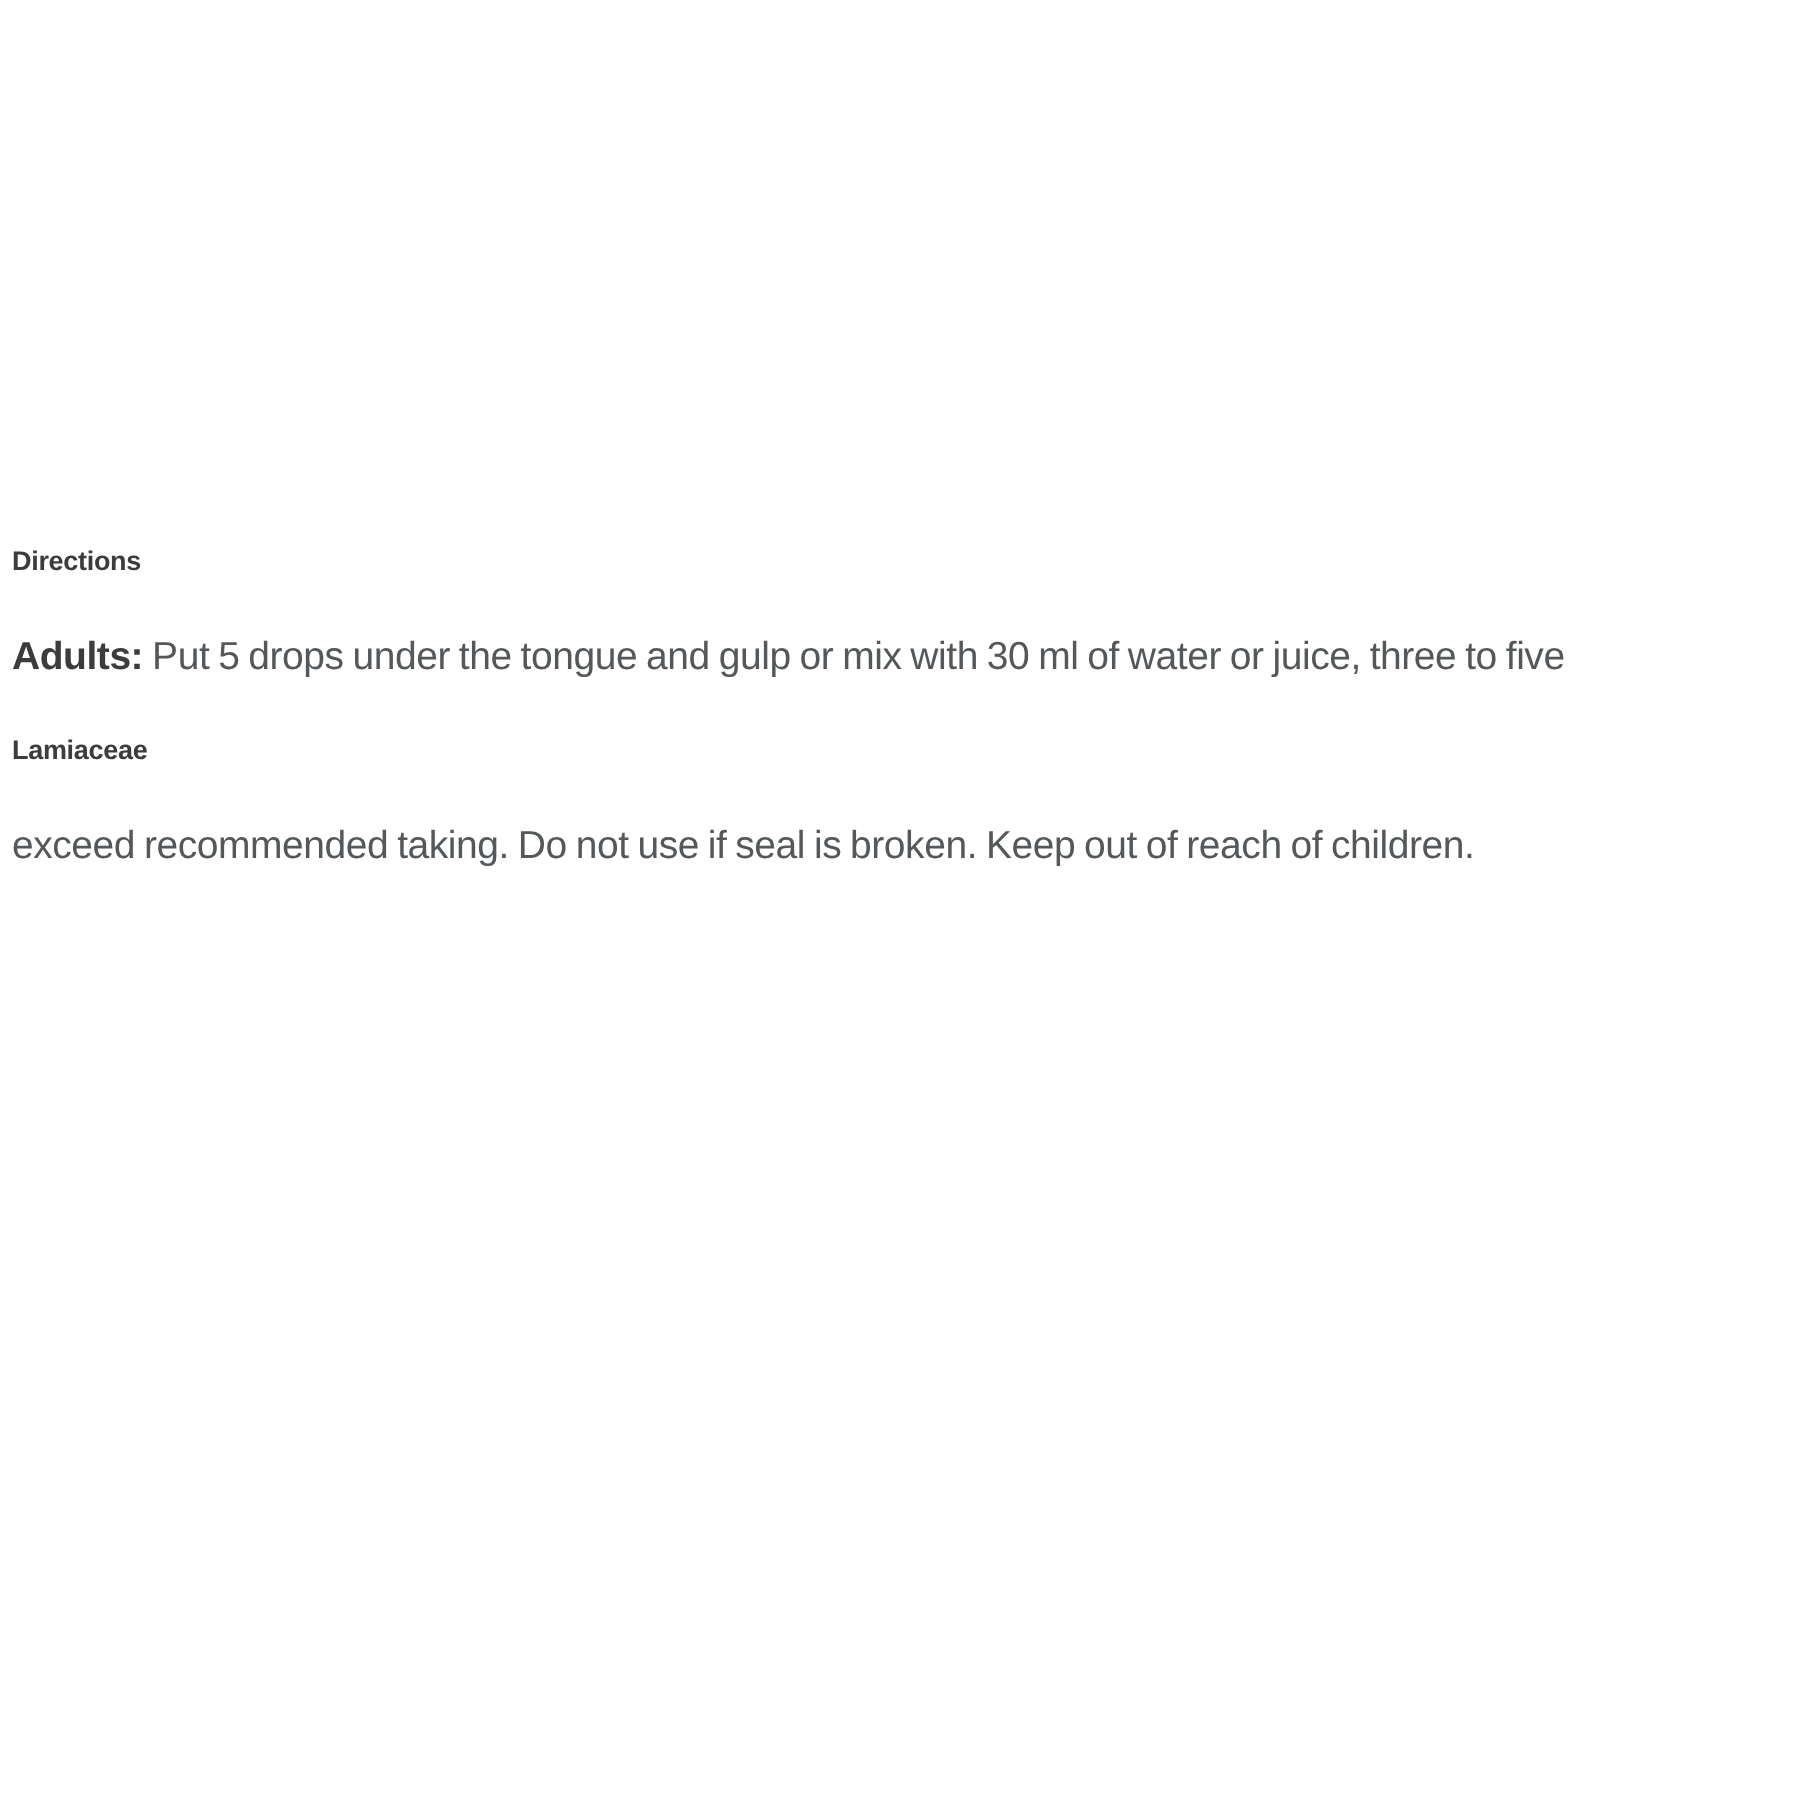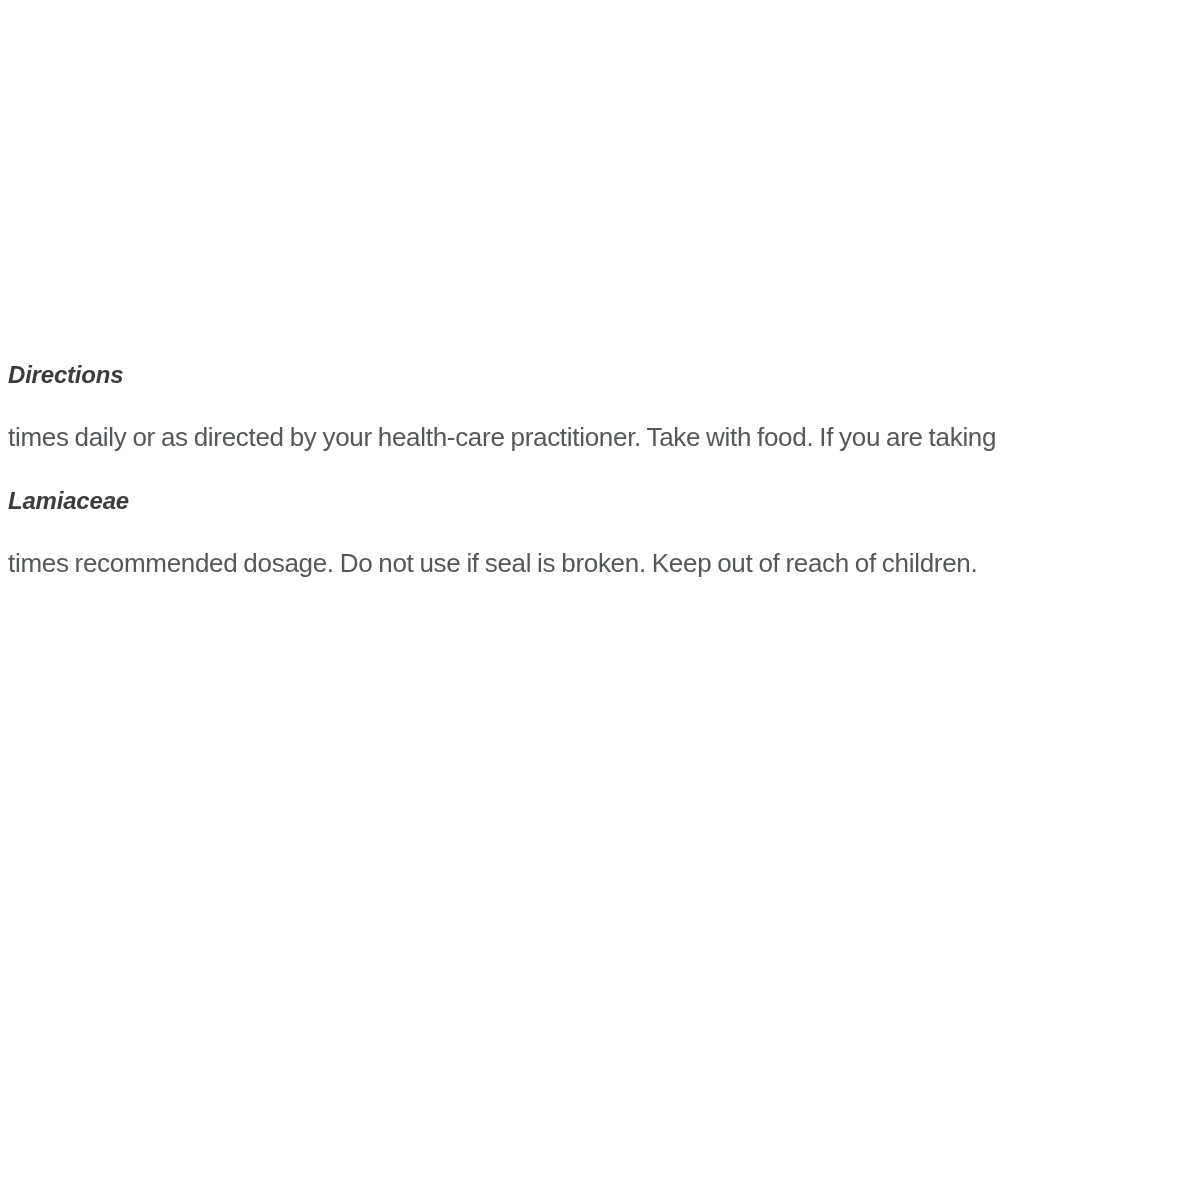--- a/index.html
+++ b/index.html
@@ -15,27 +15,26 @@
     font-size: 26px;
     line-height: 37px;
     color: #54585a;
     letter-spacing: -0.3px;
     word-spacing: -1px;
   }
   .content {
     padding: 356px 8px 0 8px;
   }
   .sec-heading {
-    font-size: 24px;
+    font-size: 18px;
     line-height: 37px;
     font-weight: 700;
     color: #3c3c3c;
     margin: 0 0 26px 0;
     letter-spacing: -0.2px;
-    font-style: italic;
   }
   p.body-para {
     margin: 0 0 26px 0;
   }
   .line {
     display: block;
     white-space: nowrap;
   }
   .lead {
     font-weight: 700;
@@ -43,23 +42,23 @@
   }
 </style>
 </head>
 <body>
 
 <main class="content">
 
   <h3 class="sec-heading">Directions</h3>
 
   <p class="body-para">
-    <span class="line">times daily or as directed by your health-care practitioner. Take with food. If you are taking</span>
+    <span class="line"><strong class="lead">Adults:</strong> <span>Put 5 drops under the tongue and gulp or mix with 30 ml of water or juice, three to five</span></span>
   </p>
 
   <h3 class="sec-heading">Lamiaceae</h3>
 
 
   <p class="body-para">
-    <span class="line">times recommended dosage. Do not use if seal is broken. Keep out of reach of children.</span>
+    <span class="line">exceed recommended taking. Do not use if seal is broken. Keep out of reach of children.</span>
   </p>
 
 </main>
 
 </body></html>

